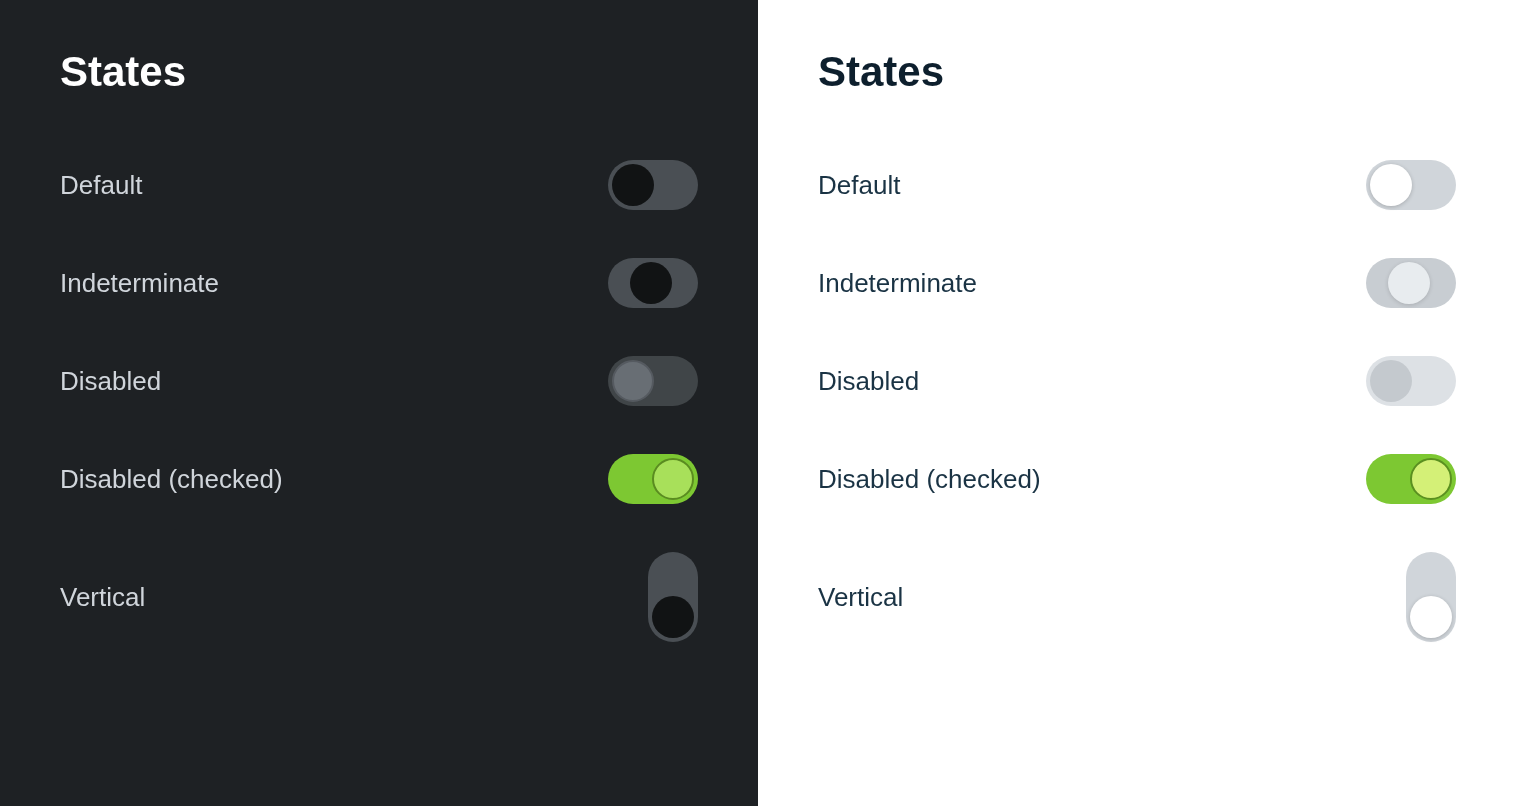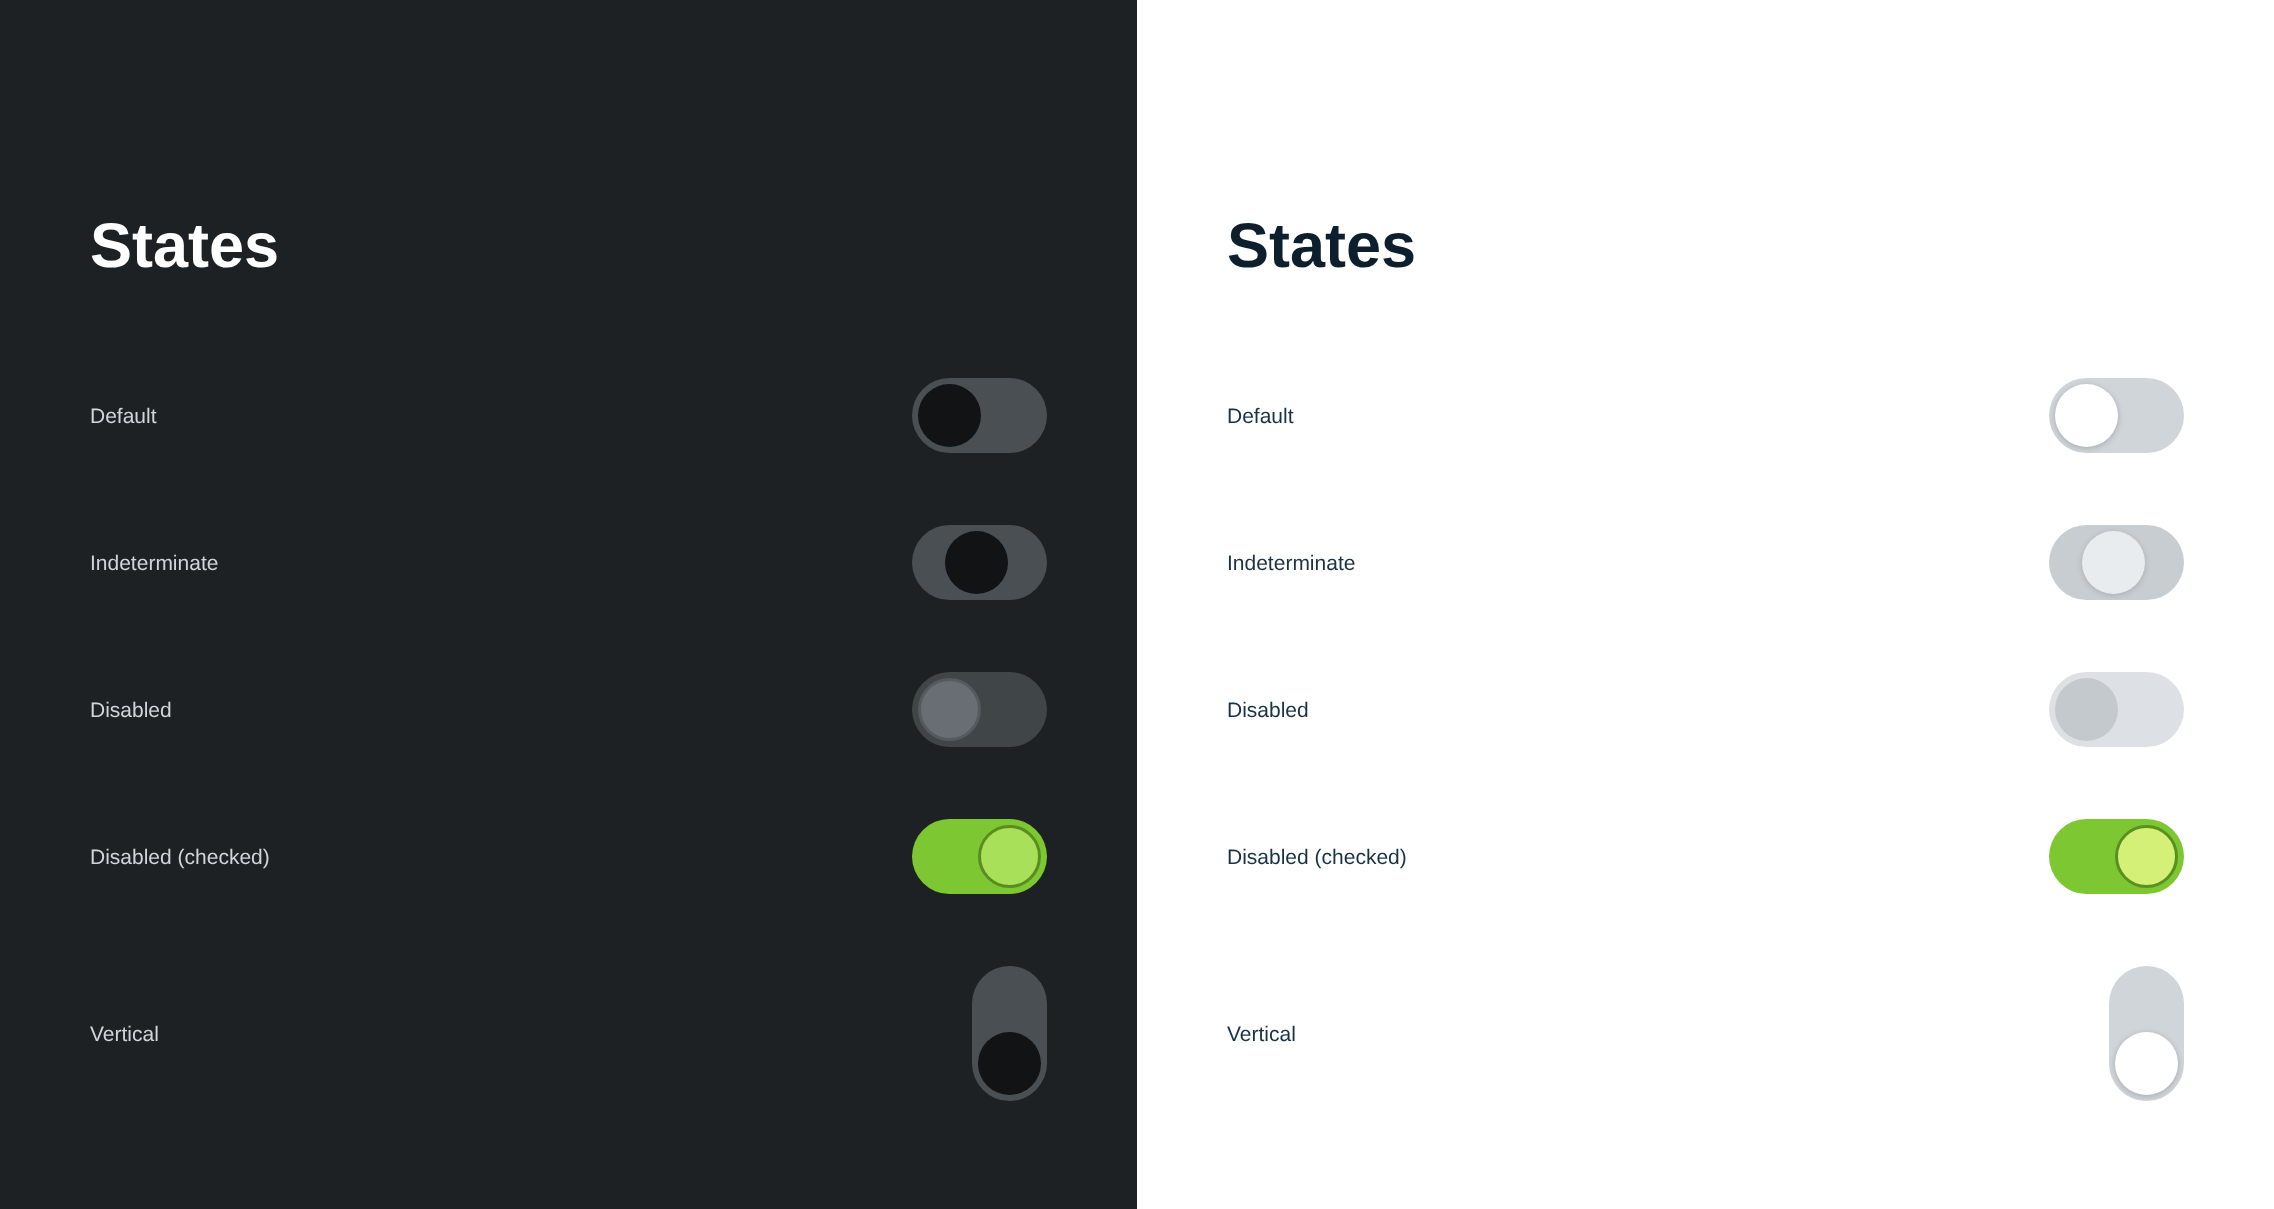--- a/index.html
+++ b/index.html
@@ -1,15 +1,15 @@
 <!DOCTYPE html>
 <html><head>
   <meta charset="utf-8">
   <style>
-    * { margin: 0; padding: 0; box-sizing: border-box; justify-content: flex-end; }
+    * { margin: 0; padding: 0; box-sizing: border-box; }
 
     body {
       width: 1516px;
       height: 806px;
       display: flex;
       font-family: -apple-system, BlinkMacSystemFont, 'Segoe UI', sans-serif;
       overflow: hidden;
     }
 
     .panel {
@@ -44,21 +44,21 @@
 
     .state-row {
       display: flex;
       align-items: center;
       justify-content: space-between;
       padding: 24px 0;
       border-bottom: none;
     }
 
     .state-label {
-      font-size: 14px;
+      font-size: 26px;
       font-weight: 400;
     }
 
     .panel-dark .state-label {
       color: #d0d5db;
     }
 
     .panel-light .state-label {
       color: #1a3344;
     }

